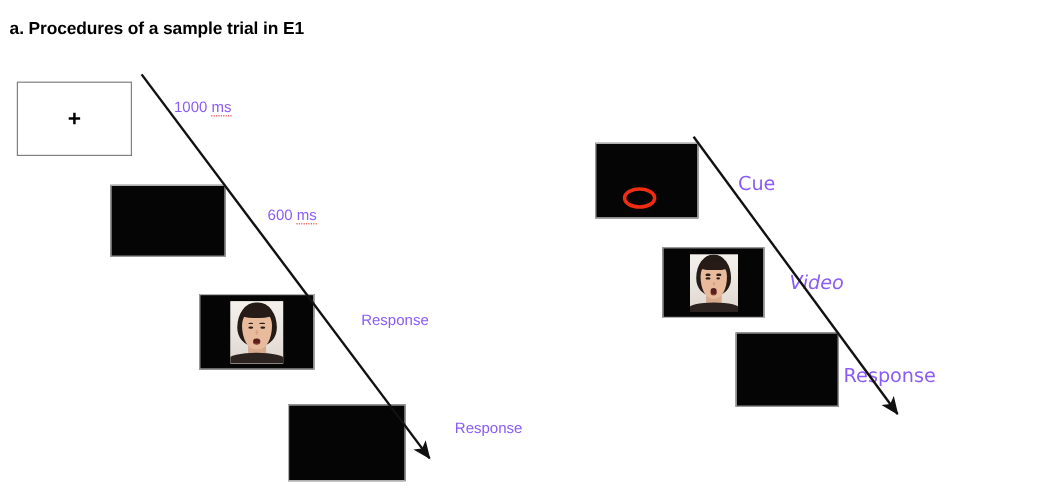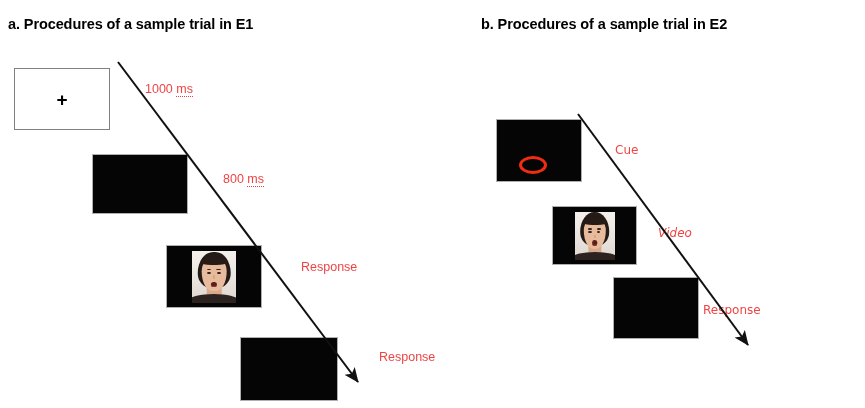--- a/index.html
+++ b/index.html
@@ -190,24 +190,24 @@
     left: 0; top: 0;
     width: 865px;
     height: 408px;
     pointer-events: none;
   }
 
   
   .annot {
     position: absolute;
     white-space: nowrap;
-    color: #ef4444;
+    color: #8b5cf6;
   }
   .annot-a { font-family: "Liberation Sans", sans-serif; font-size: 12.5px; }
-  .annot-b { font-family: "DejaVu Sans", sans-serif; font-size: 12px; }
+  .annot-b { font-family: "DejaVu Sans", sans-serif; font-size: 16px; }
   .misspell {
     border-bottom: 1.5px dotted #e8423f;
     padding-bottom: 0px;
   }
 </style>
 </head>
 <body>
 
 <div class="panel" id="panel-a">
 
@@ -235,30 +235,29 @@
         <div class="mouth"></div>
         <div class="face-shoulders"></div>
       </div>
     </div>
   </div>
 
   <div class="frame frame-black" style="left:240px; top:337px; width:98px; height:64px;"></div>
 
   <div class="annot annot-a" style="left:145px; top:82px;"><span>1000 </span><span class="misspell">ms</span></div>
 
-  <div class="annot annot-a" style="left:223px; top:172px;"><span>800 </span><span class="misspell">ms</span></div>
+  <div class="annot annot-a" style="left:223px; top:172px;"><span>600 </span><span class="misspell">ms</span></div>
 
   <div class="annot annot-a" style="left:301px; top:260px;">Response</div>
 
   <div class="annot annot-a" style="left:379px; top:350px;">Response</div>
 </div>
 
 <div class="panel" id="panel-b">
 
-  <div class="panel-title">b. Procedures of a sample trial in E2</div>
 
   <div class="frame frame-black" style="left:56px; top:119px; width:86px; height:63px;">
     <div class="cue-ellipse" style="left:22px; top:36px; width:28px; height:18px; border:3.5px solid #f02d11;"></div>
   </div>
 
   <div class="frame frame-black" style="left:112px; top:206px; width:85px; height:59px;">
     <div class="face-wrap" style="width:40px; height:48px;">
       <div class="face">
         <div class="face-bg"></div>
         <div class="face-hair"></div>

